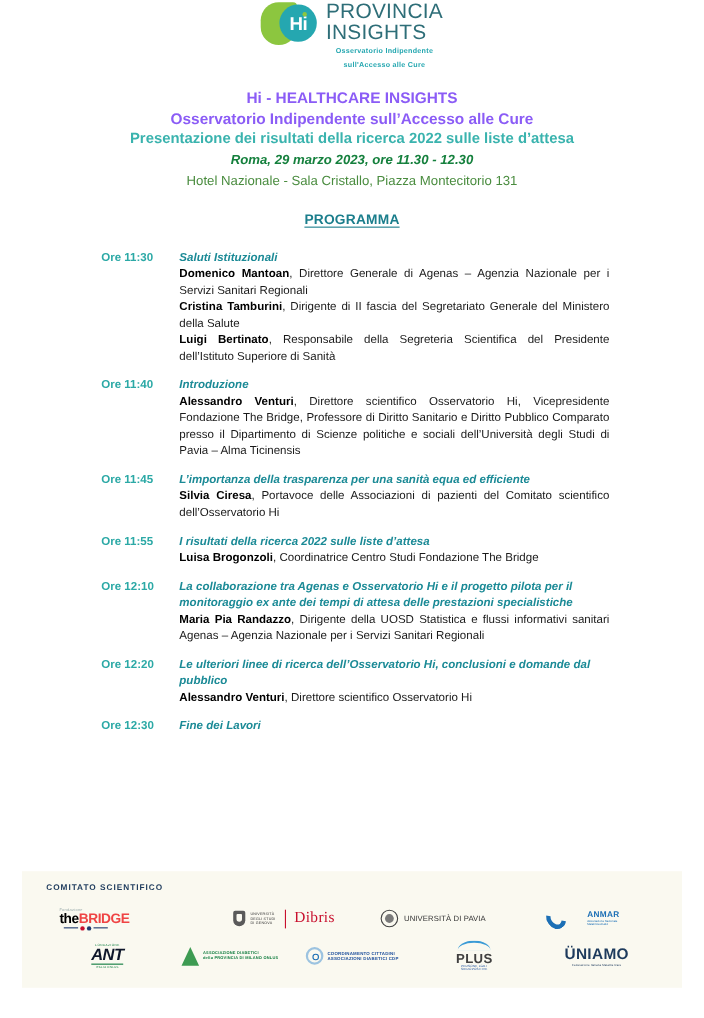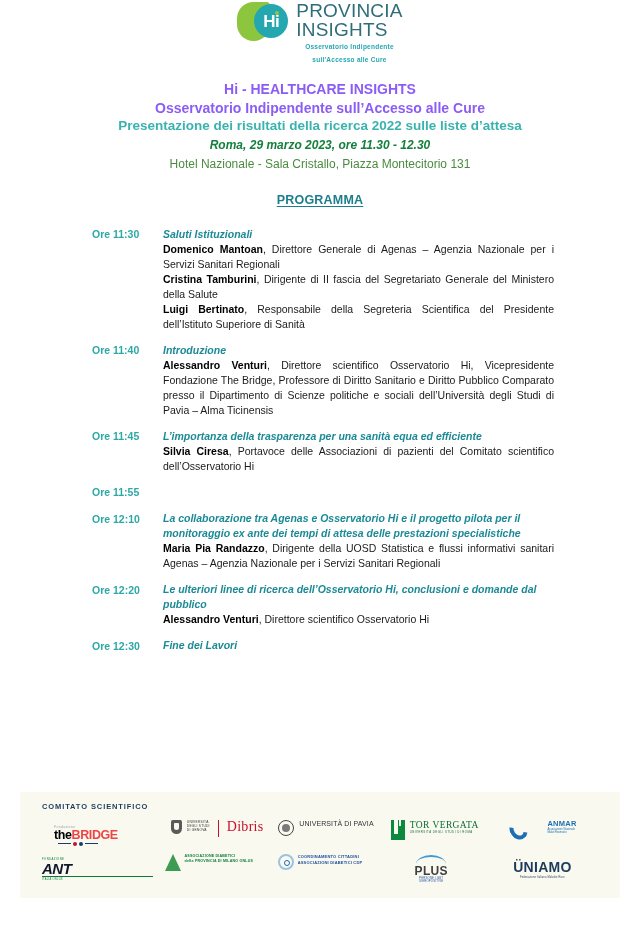--- a/index.html
+++ b/index.html
@@ -197,20 +197,21 @@
   .logo-row {
     display: flex;
     align-items: center;
     justify-content: space-between;
     height: 30px;
   }
   .logo-row + .logo-row { margin-top: 4px; }
   .plogo {
     flex: 1 1 0;
     display: flex;
+    align-items: center;
     justify-content: center;
     height: 30px;
   }
 
   
   .lg-bridge { flex-direction: column; align-items: flex-start; padding-left: 12px; }
   .lg-bridge .b-top { font-size: 3.5px; color: #9aa; letter-spacing: 0.3px; }
   .lg-bridge .b-main { font-size: 12.5px; font-weight: bold; line-height: 12px; letter-spacing: -0.4px; }
   .lg-bridge .b-the { color: #000000; }
   .lg-bridge .b-brd { color: #ef4444; }
@@ -362,20 +363,24 @@
     </div>
     <div class="row">
       <div class="time">Ore 11:45</div>
       <div class="entry">
         <div class="entry-title">L’importanza della trasparenza per una sanità equa ed efficiente</div>
         <div class="entry-body"><b>Silvia Ciresa</b><span>, Portavoce delle Associazioni di pazienti del Comitato scientifico dell’Osservatorio Hi</span></div>
       </div>
     </div>
     <div class="row">
       <div class="time">Ore 11:55</div>
+      <div class="entry">
+        <div class="entry-title">I risultati della ricerca 2022 sulle liste d’attesa</div>
+        <div class="entry-body"><b>Luisa Brogonzoli</b><span>, Coordinatrice Centro Studi Fondazione The Bridge</span></div>
+      </div>
     </div>
     <div class="row">
       <div class="time">Ore 12:10</div>
       <div class="entry">
         <div class="entry-title">La collaborazione tra Agenas e Osservatorio Hi e il progetto pilota per il monitoraggio ex ante dei tempi di attesa delle prestazioni specialistiche</div>
         <div class="entry-body"><b>Maria Pia Randazzo</b><span>, Dirigente della UOSD Statistica e flussi informativi sanitari Agenas – Agenzia Nazionale per i Servizi Sanitari Regionali</span></div>
       </div>
     </div>
     <div class="row">
       <div class="time">Ore 12:20</div>
@@ -413,27 +418,20 @@
       <div class="uni-txt">UNIVERSITÀ<br>DEGLI STUDI<br>DI GENOVA</div>
       <div class="divider"></div>
       <div class="dib">Dibris</div>
     </div>
 
     <div class="plogo lg-pavia">
       <div class="seal"></div>
       <div class="ptxt">UNIVERSITÀ DI PAVIA</div>
     </div>
 
-    <div class="plogo lg-tor">
-      <div class="tmark"></div>
-      <div>
-        <div class="ttxt">TOR VERGATA</div>
-        <div class="tsub">UNIVERSITÀ DEGLI STUDI DI ROMA</div>
-      </div>
-    </div>
 
     <div class="plogo lg-anmar">
       <div class="swoosh"></div>
       <div>
         <div class="atxt">ANMAR</div>
         <div class="asub">Associazione Nazionale<br>Malati Reumatici</div>
       </div>
     </div>
 
   </div>

